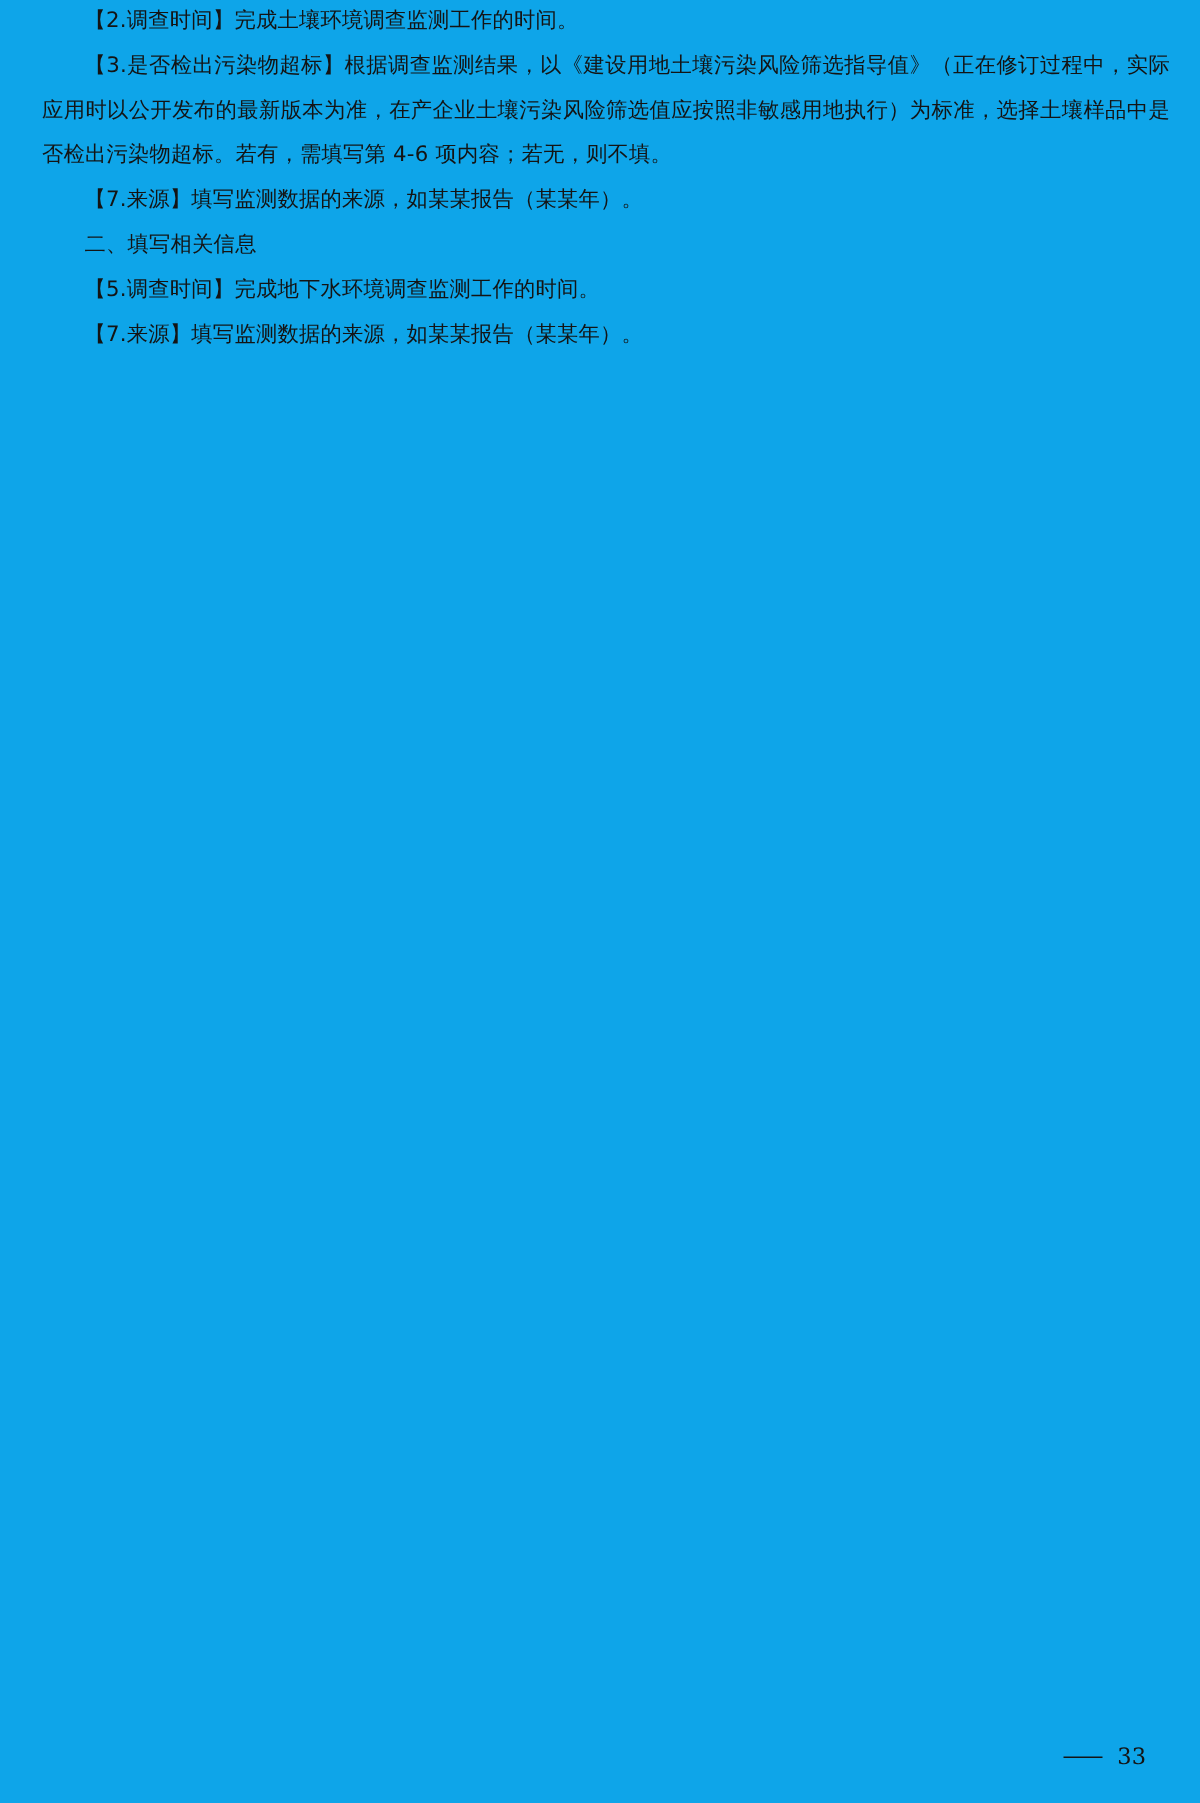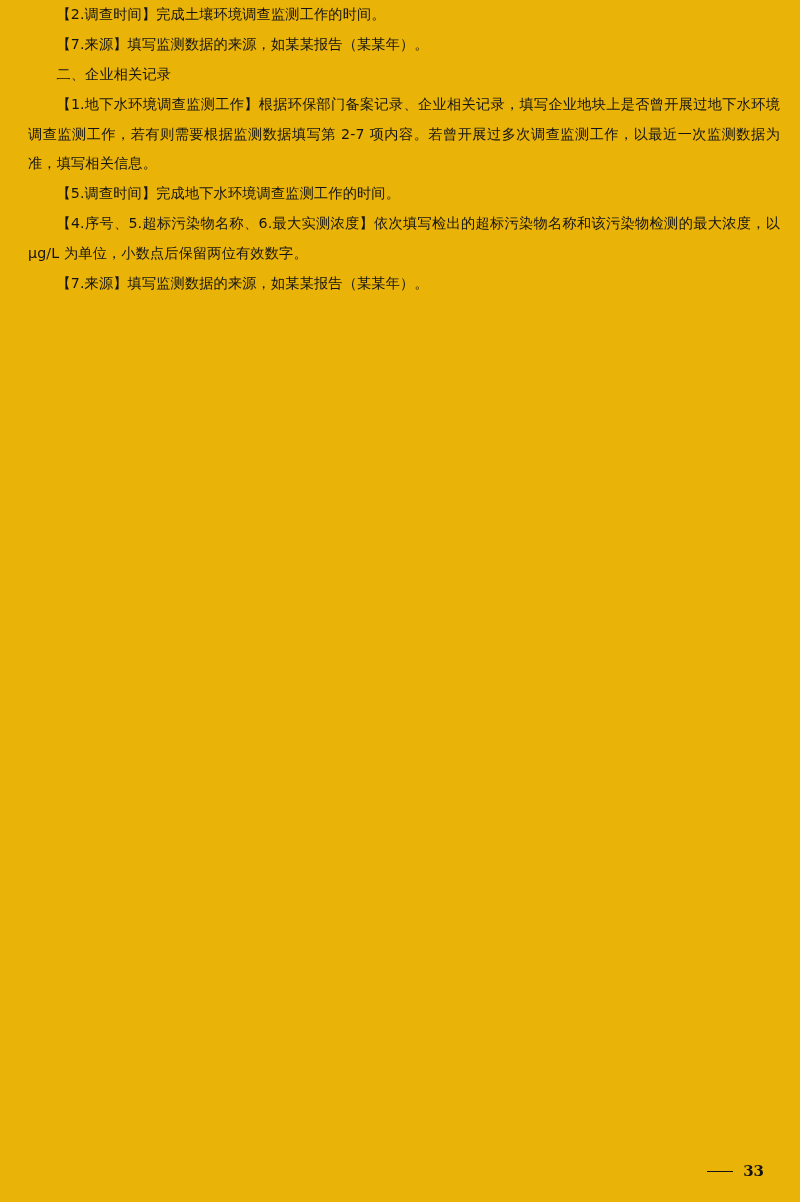--- a/index.html
+++ b/index.html
@@ -14,21 +14,21 @@
     font-family: "DejaVu Sans", "Liberation Sans", sans-serif;
     color: #1a1a1a;
   }
   .page {
     position: absolute;
     left: 0; top: 0;
     width: 800px;
     height: 1202px;
     box-sizing: border-box;
     padding: 16px;
-    background: #eab308;
+    background: #0ea5e9;
   }
   .content {
     position: absolute;
     left: 28px;
     top: 0px;
     width: 752px;
   }
   p.para {
     margin: 0 0 0.5px 0;
     text-indent: 2em;
@@ -45,44 +45,42 @@
   }
   .footer {
     position: absolute;
     right: 36px;
     bottom: 22px;
     display: flex;
     align-items: center;
     gap: 10px;
     font-size: 14.5px;
     color: #141414;
-    font-weight: bold;
   }
   .footer .dash {
     display: inline-block;
     width: 26px;
     height: 1px;
     background: #141414;
   }
   .pagenum {
     font-family: "DejaVu Serif", "Liberation Serif", serif;
     font-size: 15px;
   }
 </style>
 </head>
 <body>
 
 <div class="page">
   <div class="content">
     <p class="para first">【2.调查时间】完成土壤环境调查监测工作的时间。</p>
+    <p class="para">【3.是否检出污染物超标】根据调查监测结果，以《建设用地土壤污染风险筛选指导值》（正在修订过程中，实际应用时以公开发布的最新版本为准，在产企业土壤污染风险筛选值应按照非敏感用地执行）为标准，选择土壤样品中是否检出污染物超标。若有，需填写第 4-6 项内容；若无，则不填。</p>
     <p class="para">【7.来源】填写监测数据的来源，如某某报告（某某年）。</p>
-    <p class="para">二、企业相关记录</p>
-    <p class="para">【1.地下水环境调查监测工作】根据环保部门备案记录、企业相关记录，填写企业地块上是否曾开展过地下水环境调查监测工作，若有则需要根据监测数据填写第 2-7 项内容。若曾开展过多次调查监测工作，以最近一次监测数据为准，填写相关信息。</p>
+    <p class="para">二、填写相关信息</p>
     <p class="para">【5.调查时间】完成地下水环境调查监测工作的时间。</p>
-    <p class="para">【4.序号、5.超标污染物名称、6.最大实测浓度】依次填写检出的超标污染物名称和该污染物检测的最大浓度，以μg/L 为单位，小数点后保留两位有效数字。</p>
     <p class="para">【7.来源】填写监测数据的来源，如某某报告（某某年）。</p>
   </div>
 
   <div class="footer">
     <span class="dash"></span>
     <span class="pagenum">33</span>
   </div>
 </div>
 
 </body></html>

